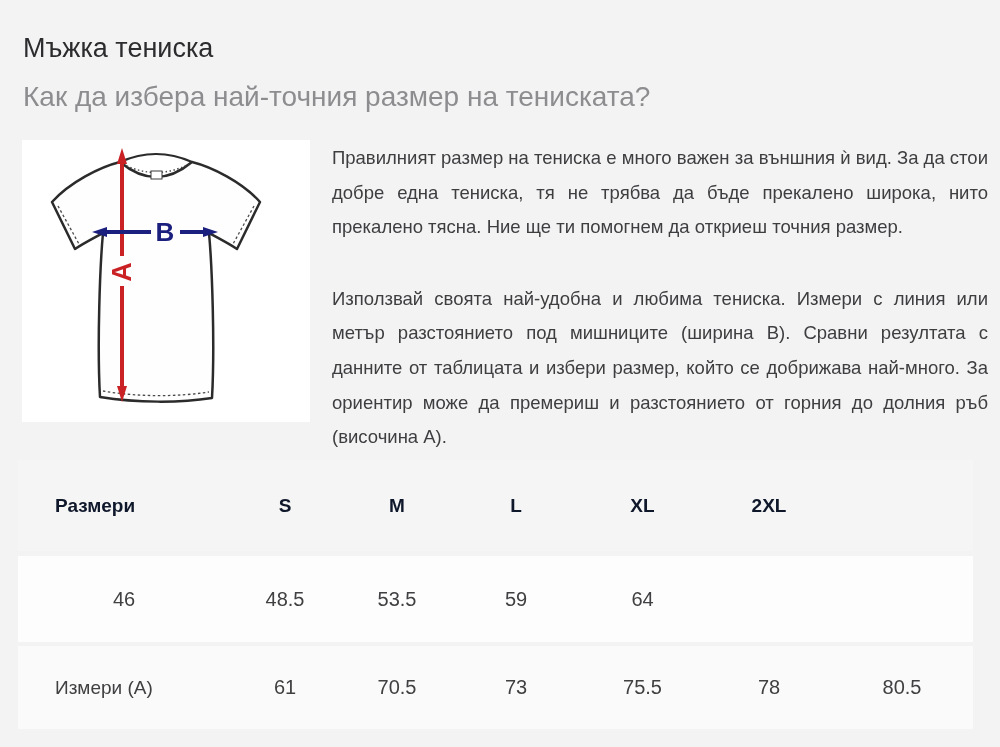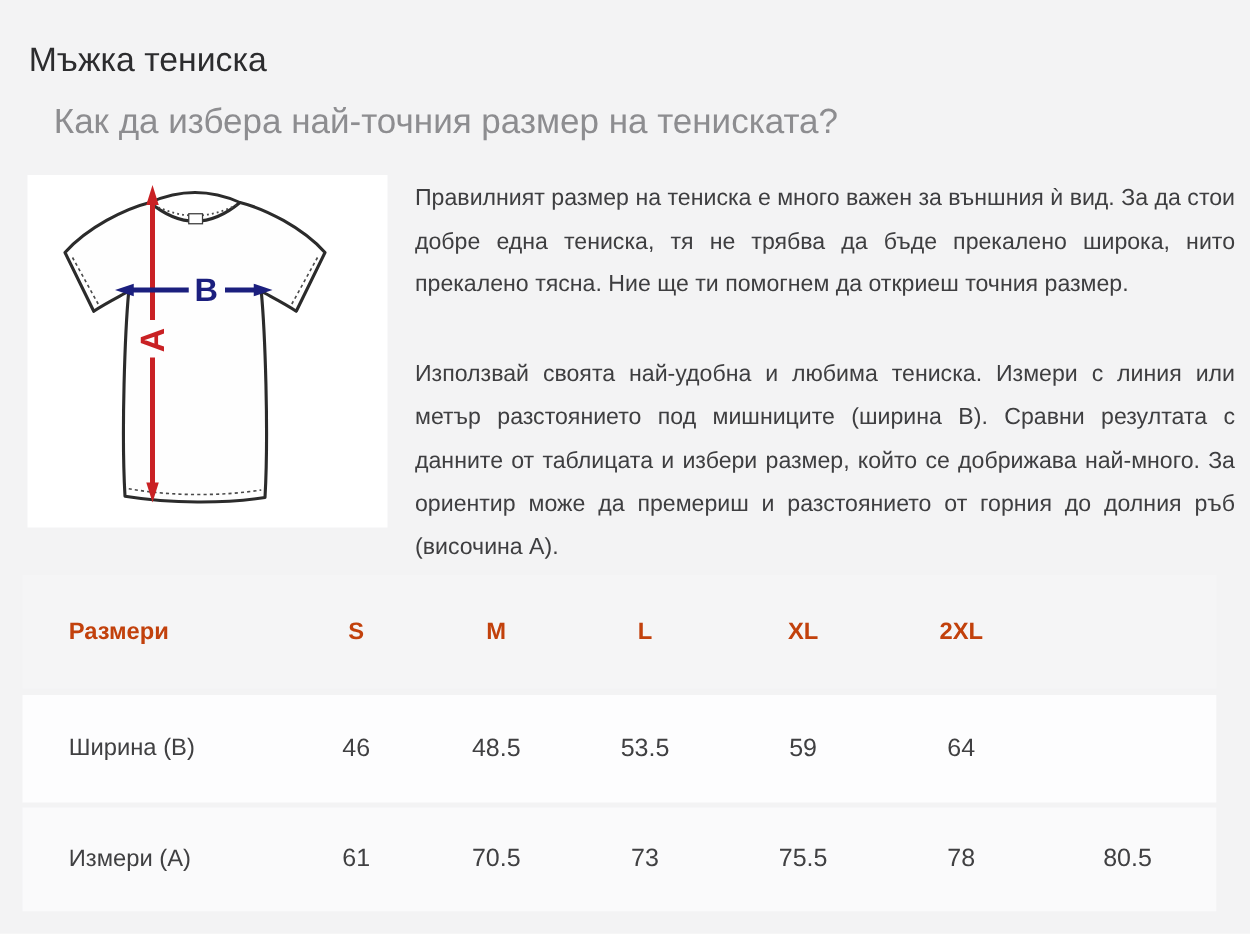--- a/index.html
+++ b/index.html
@@ -1,35 +1,35 @@
 <!DOCTYPE html>
 <html><head>
 <meta charset="utf-8">
 <style>
   * { margin:0; padding:0; box-sizing:border-box; }
   html,body { width:1000px; }
   body { font-family:"Liberation Sans","DejaVu Sans",sans-serif; }
   .page { position:relative; width:1000px; height:747px; background:#f3f3f4; overflow:hidden; }
 
   .title { position:absolute; left:23px; top:28px; font-size:27px; line-height:40px; font-weight:400; color:#2c2c2e; }
-  .subtitle { position:absolute; left:23px; top:81px; font-size:28px; line-height:32px; font-weight:400; color:#8d8d90;margin-left:20px; }
+  .subtitle { position:absolute; left:23px; top:81px; font-size:28px; line-height:32px; font-weight:400; color:#8d8d90; }
 
   .diagram-box { position:absolute; left:22px; top:140px; width:288px; height:282px; background:#ffffff; }
 
   .intro { position:absolute; left:332px; top:141px; width:656px; }
   .intro p { font-size:18.5px; line-height:34.6px; color:#3e3e40; text-align:justify; margin:0 0 37px 0; }
 
   .band { position:absolute; left:18px; width:955px; display:grid;
           grid-template-columns:212px 110px 114px 124px 129px 124px 142px; align-items:center; }
   .t-header { top:460px; height:91px; background:#f5f5f6; }
   .t-row1   { top:556px; height:86px; background:#fdfdfe; }
   .t-row2   { top:646px; height:83px; background:#fafafb; }
   .cell { text-align:center; font-size:20px; color:#404042; }
   .cell.label { text-align:left; padding-left:37px; font-size:19px; }
-  .t-header .cell { font-weight:700; font-size:19px; color:#c2410c; }
+  .t-header .cell { font-weight:700; font-size:19px; color:#0f172a; }
   .t-header .cell.label { font-weight:700; }
 </style>
 </head>
 <body>
 
 <div class="page">
 
   <h1 class="title">Мъжка тениска</h1>
   <h2 class="subtitle">Как да избера най-точния размер на тениската?</h2>
 
@@ -75,21 +75,20 @@
   <div class="band t-header">
     <div class="cell label">Размери</div>
     <div class="cell">S</div>
     <div class="cell">M</div>
     <div class="cell">L</div>
     <div class="cell">XL</div>
     <div class="cell">2XL</div>
   </div>
 
   <div class="band t-row1">
-    <div class="cell label">Ширина (B)</div>
     <div class="cell">46</div>
     <div class="cell">48.5</div>
     <div class="cell">53.5</div>
     <div class="cell">59</div>
     <div class="cell">64</div>
   </div>
 
   <div class="band t-row2">
     <div class="cell label">Измери (A)</div>
     <div class="cell">61</div>

